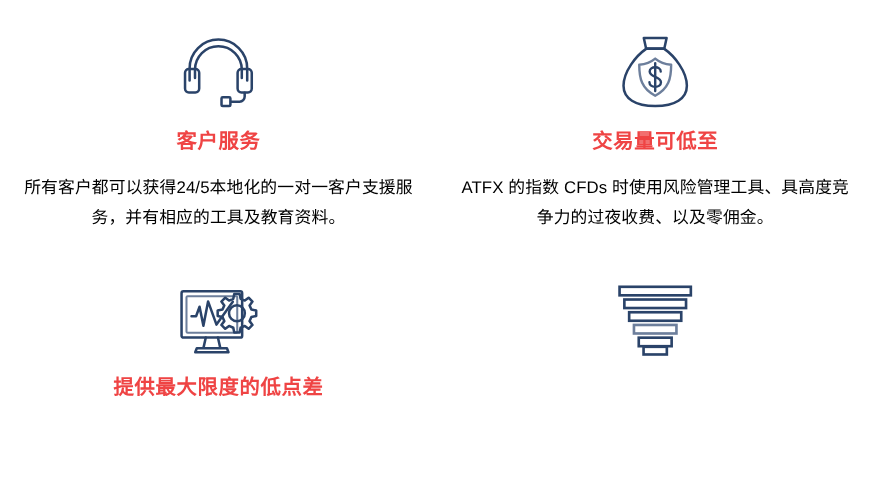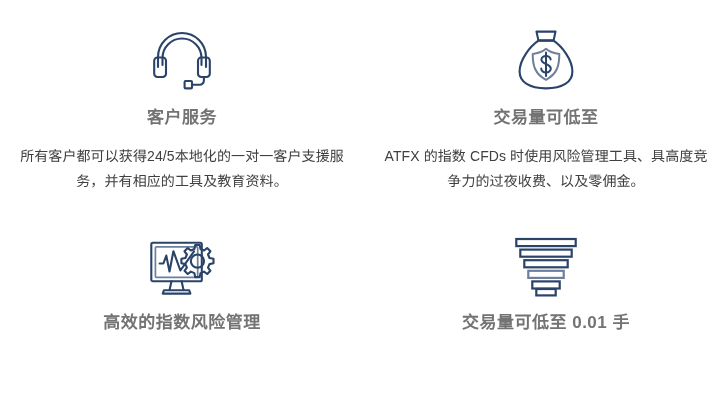--- a/index.html
+++ b/index.html
@@ -46,32 +46,32 @@
   .card-r2 .card-icon { margin-bottom: 12px; }
 
   .card-icon svg {
     display: block;
     overflow: visible;
   }
 
   .card-title {
     font-size: 17px;
     font-weight: bold;
-    color: #737373;
+    color: #ef4444;
     letter-spacing: 0.5px;
     line-height: 1.2;
     text-align: center;
     margin-bottom: 16px;
     white-space: nowrap;
   }
 
   .card-body {
     font-size: 14px;
     line-height: 1.75;
-    color: #404040;
+    color: #000000;
     text-align: center;
     max-width: 330px;
     letter-spacing: 0.1px;
   }
 </style>
 </head>
 <body>
 
 <div class="feature-grid">
 
@@ -127,36 +127,35 @@
 
         <path d="M15 53.2 L40.1 53.2 L41.4 56.6 L13.7 56.6 Z"></path>
 
         <path d="M10.6 26.5 L14.4 26.5 L17.3 18.6 L20.5 34.5 L24.4 14.2 L31.4 33.5 L45 14.4" stroke-width="2.1"></path>
 
         <path d="M46.2 8.0 L50.7 8.0 L51.5 12.0 L55.0 13.5 L58.2 11.1 L61.4 14.3 L59.0 17.5 L60.5 21.0 L64.5 21.8 L64.5 26.3 L60.5 27.1 L59.0 30.6 L61.4 33.8 L58.2 37.0 L55.0 34.6 L51.5 36.1 L50.7 40.1 L46.2 40.1 L45.4 36.1 L41.9 34.6 L38.7 37.0 L35.5 33.8 L37.9 30.6 L36.4 27.1 L32.4 26.3 L32.4 21.8 L36.4 21.0 L37.9 17.5 L35.5 14.3 L38.7 11.1 L41.9 13.5 L45.4 12.0 Z"></path>
 
         <circle cx="48.45" cy="24.05" r="6.6"></circle>
       </svg>
     </div>
-    <div class="card-title">高效的指数风险管理</div>
+    <div class="card-title">提供最大限度的低点差</div>
   </div>
 
   <div class="feature-card card-r2">
     <div class="card-icon">
       <svg width="62" height="60" viewBox="0 0 62 60" fill="none" stroke-linecap="square" stroke-linejoin="miter">
 
         <rect x="1.3" y="2.0" width="59.4" height="7.1" fill="#ffffff" stroke="#2a4369" stroke-width="2.2"></rect>
 
         <rect x="5.3" y="12.6" width="51.4" height="7.1" fill="#ffffff" stroke="#2a4369" stroke-width="2.2"></rect>
 
         <rect x="9.3" y="23.2" width="43.4" height="7.1" fill="#ffffff" stroke="#2a4369" stroke-width="2.2"></rect>
 
         <rect x="13.3" y="33.8" width="35.4" height="7.1" fill="#ffffff" stroke="#6d7f9c" stroke-width="2.2"></rect>
 
         <rect x="17.3" y="44.4" width="27.4" height="7.1" fill="#ffffff" stroke="#2a4369" stroke-width="2.2"></rect>
 
         <rect x="21.3" y="52.0" width="19.4" height="6.4" fill="#ffffff" stroke="#2a4369" stroke-width="2.2"></rect>
       </svg>
     </div>
-    <div class="card-title">交易量可低至 0.01 手</div>
   </div>
 
 </div>
 
 </body></html>

